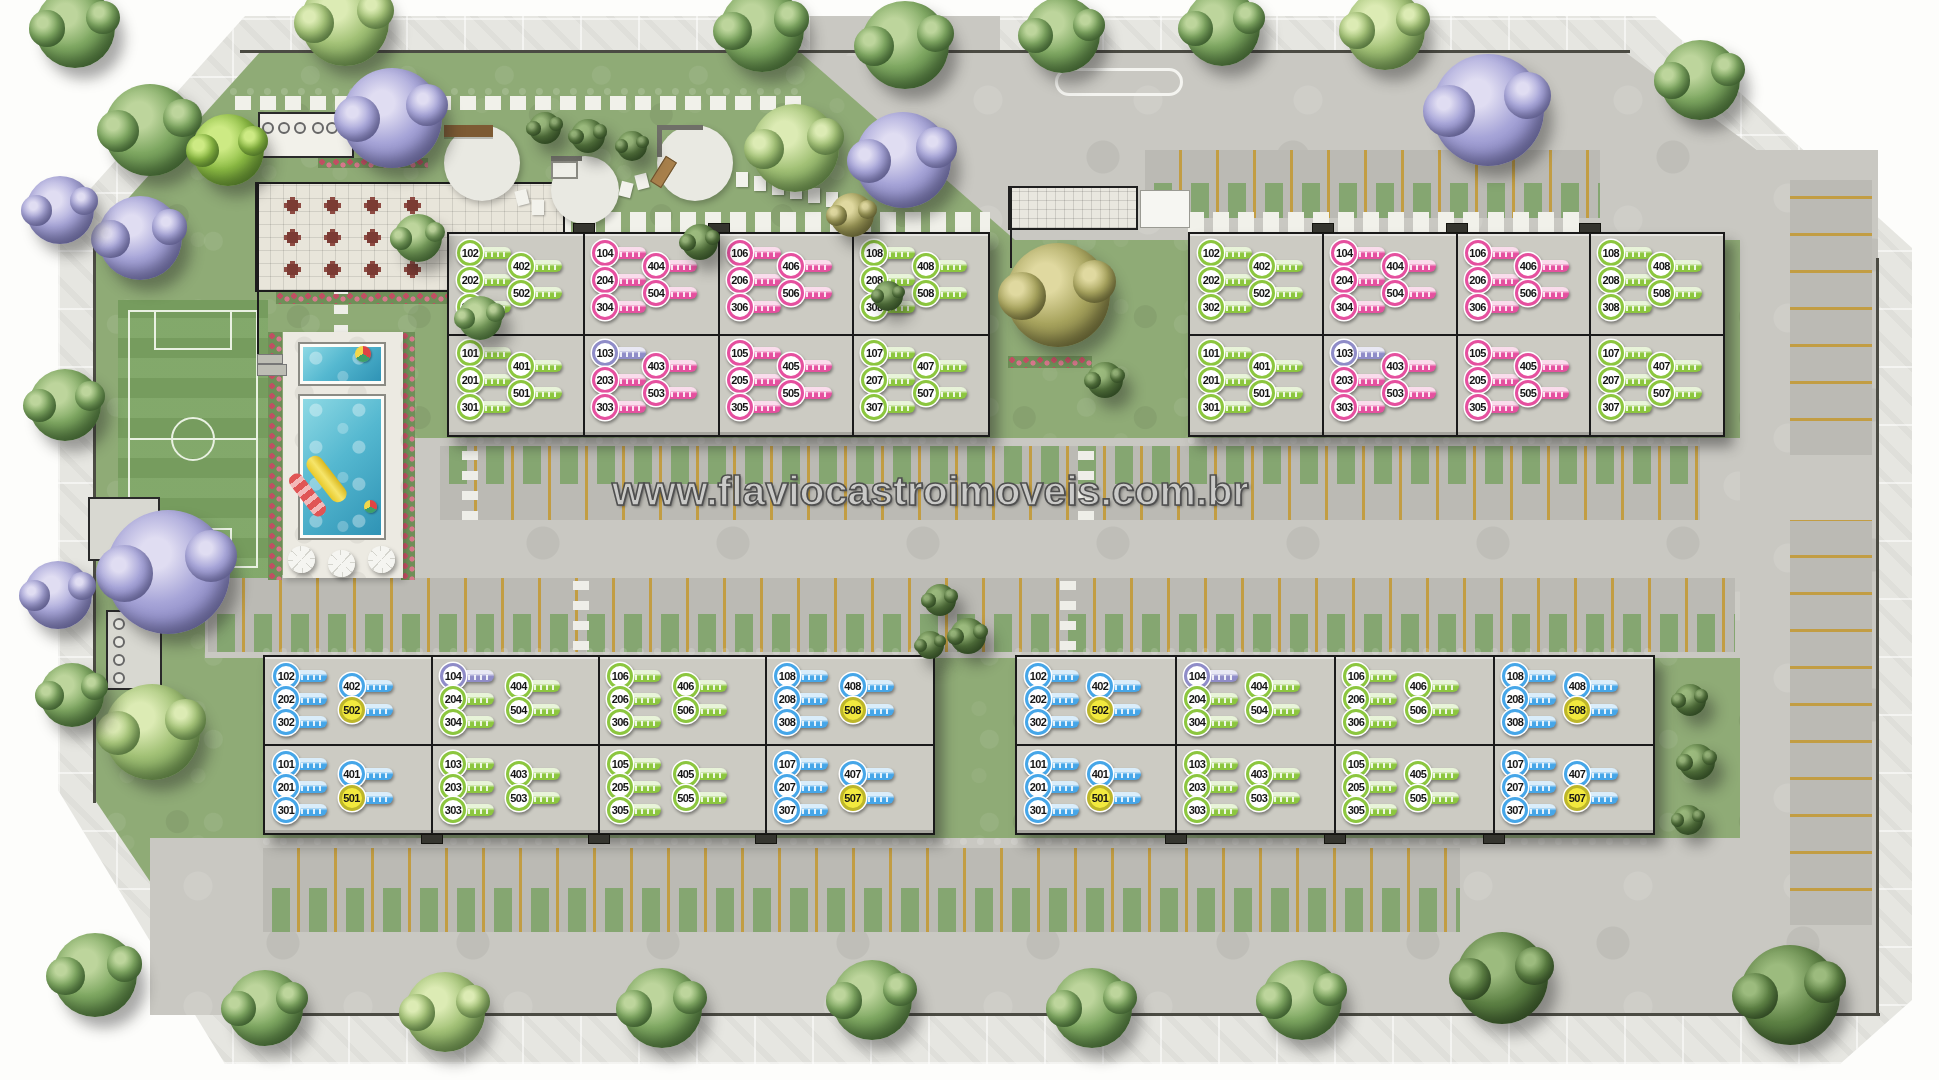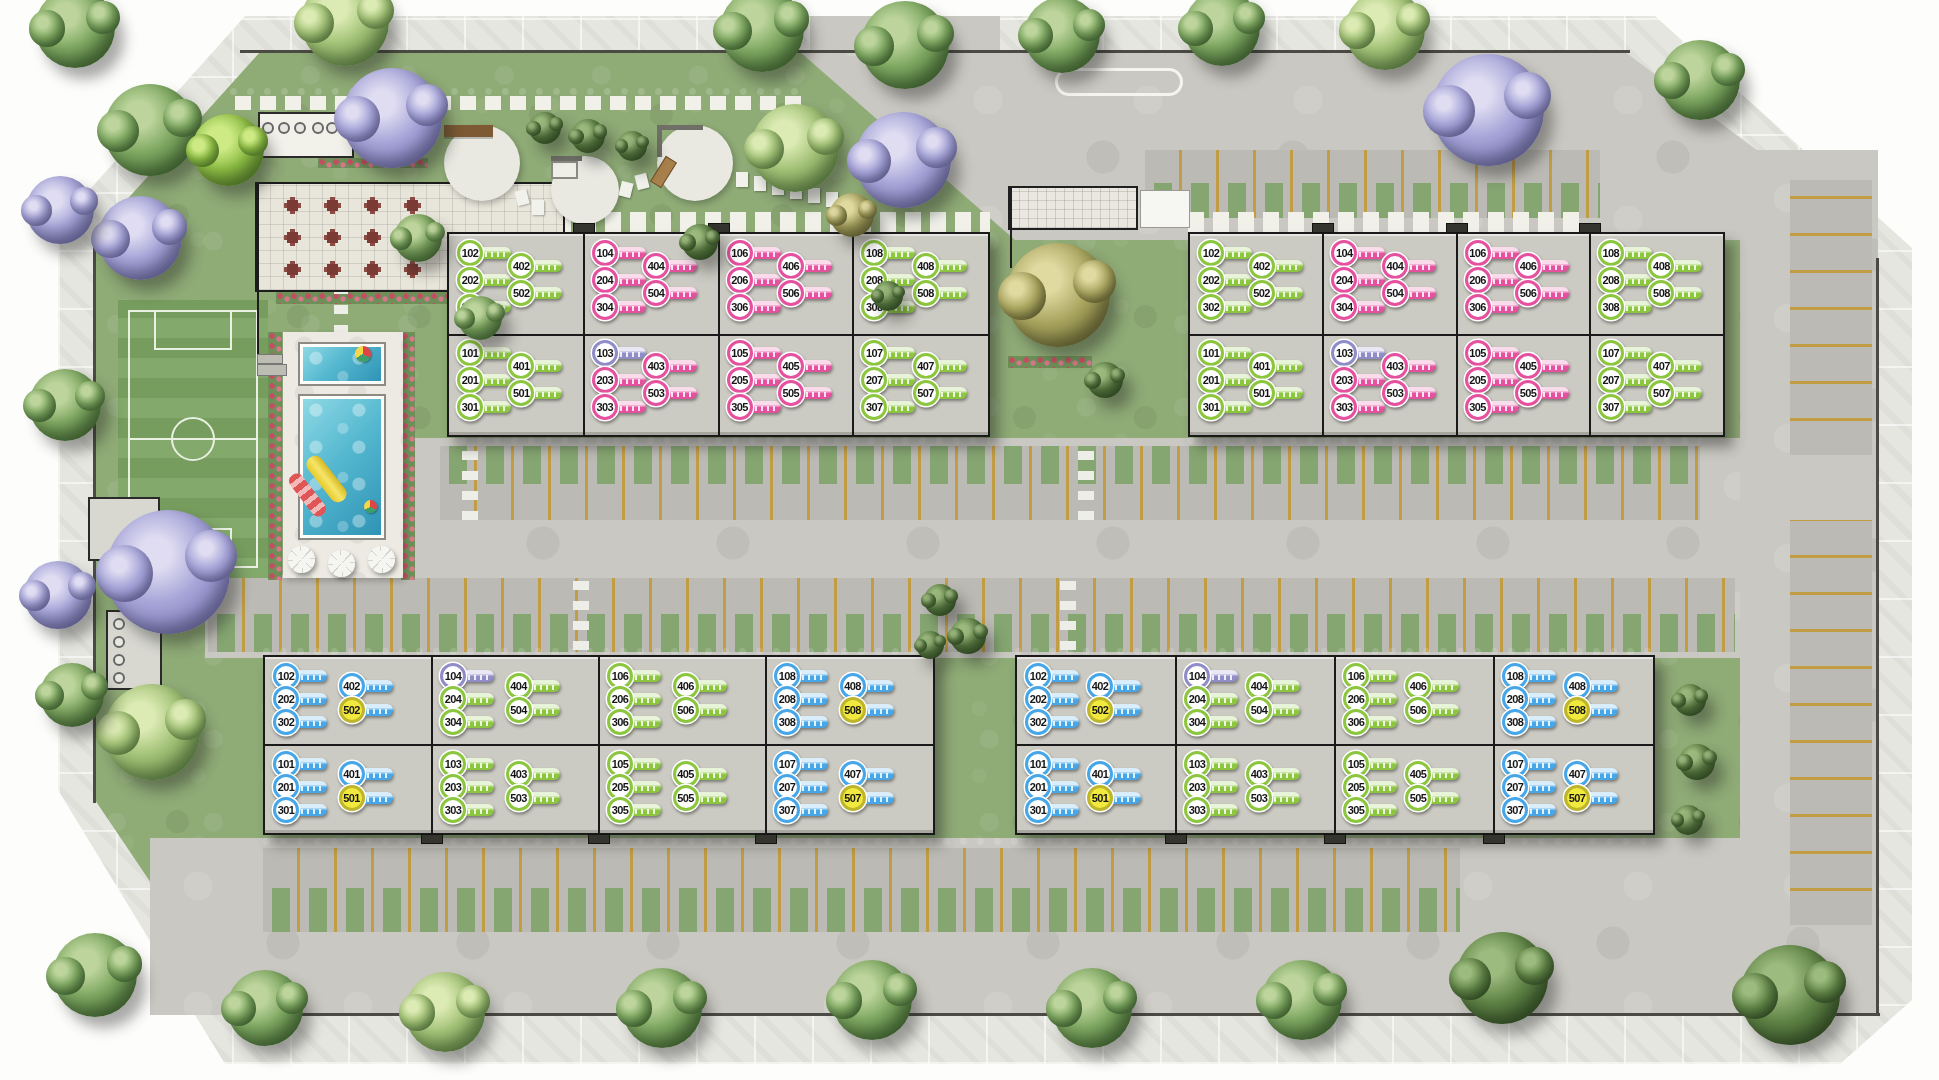--- a/index.html
+++ b/index.html
@@ -965,13 +965,14 @@
       <div class="tree dg" style="left: 1087px; top: 362px; width: 36px; height: 36px;"></div>
       <div class="tree dg" style="left: 924px; top: 584px; width: 32px; height: 32px;"></div>
       <div class="tree dg" style="left: 950px; top: 618px; width: 36px; height: 36px;"></div>
       <div class="tree dg" style="left: 916px; top: 631px; width: 28px; height: 28px;"></div>
       <div class="tree dg" style="left: 1674px; top: 684px; width: 32px; height: 32px;"></div>
       <div class="tree dg" style="left: 1679px; top: 744px; width: 36px; height: 36px;"></div>
       <div class="tree dg" style="left: 1673px; top: 805px; width: 30px; height: 30px;"></div>
       <div class="tree ol" style="left: 830px; top: 193px; width: 44px; height: 44px;"></div>
       <div class="tree dg" style="left: 873px; top: 281px; width: 30px; height: 30px;"></div>
     </div>
+  <div id="watermark">www.flaviocastroimoveis.com.br</div>
 </div>
 
 </body></html>

